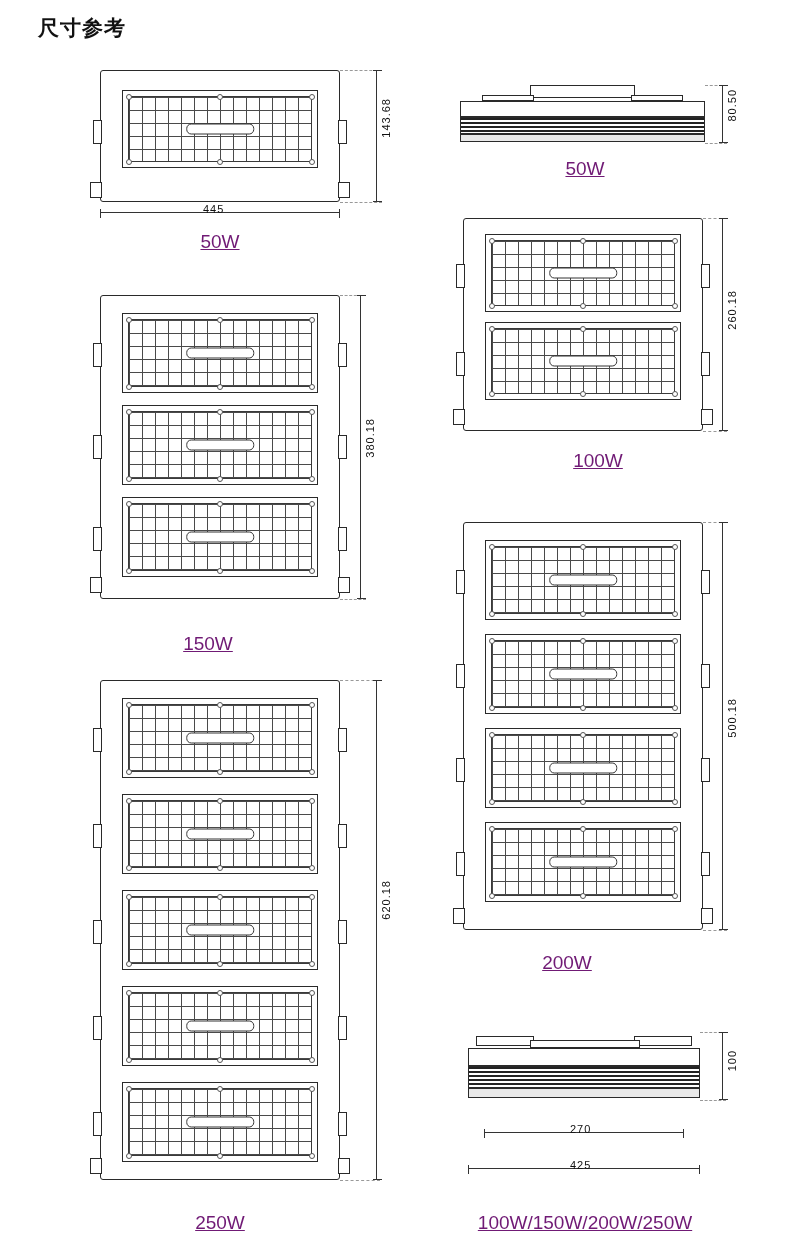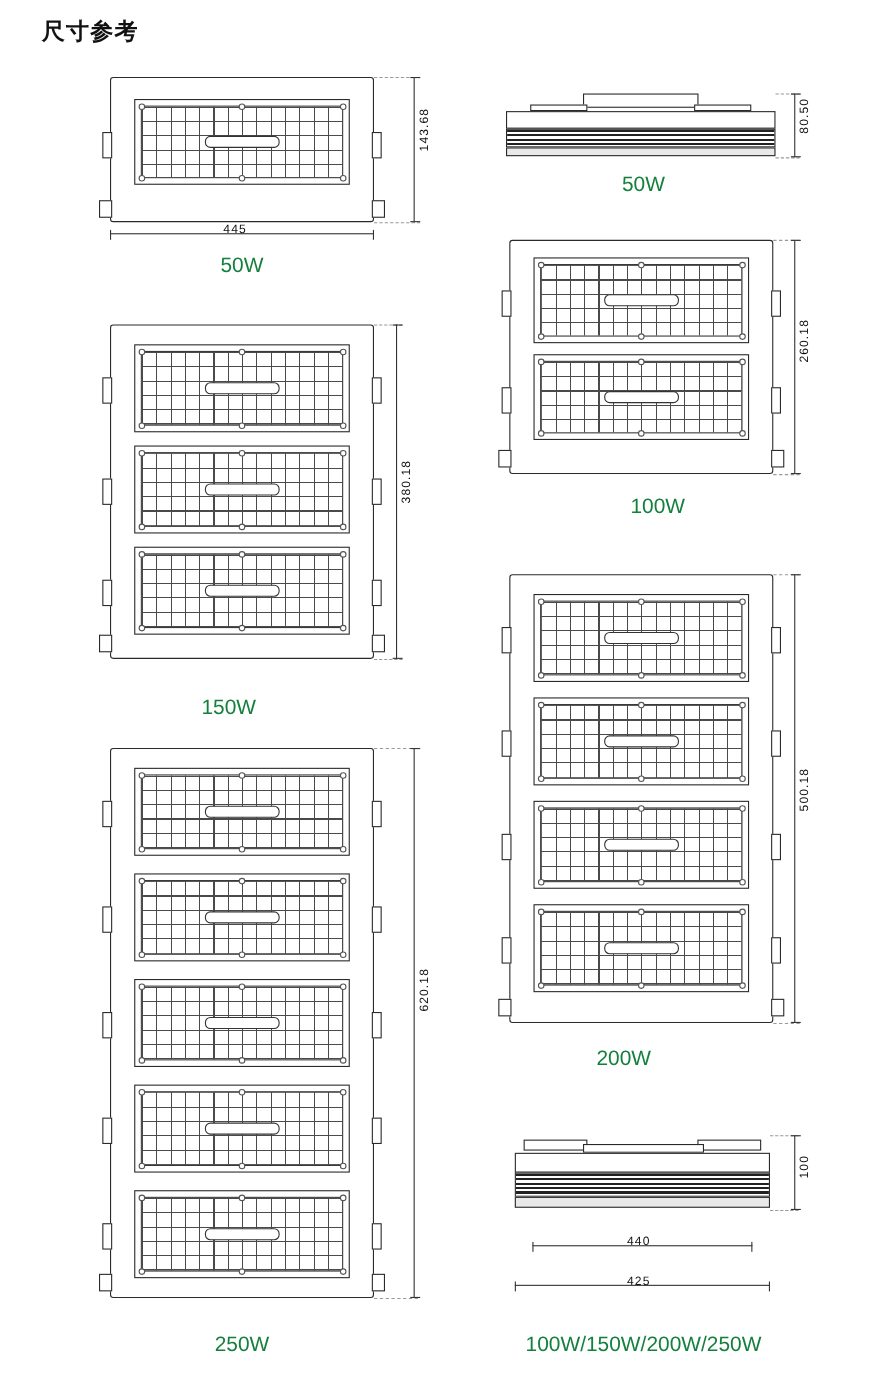--- a/index.html
+++ b/index.html
@@ -145,23 +145,24 @@
   .dim-label-h{
     position:absolute;
     font-size:11px;
     letter-spacing:1px;
     color:#111;
     white-space:nowrap;
   }
   .caption{
     position:absolute;
     font-size:19px;
-    color:#15803d;
+    color:#701a75;
     white-space:nowrap;
     text-align:center;
+    text-decoration:underline;
   }
 </style>
 </head>
 <body>
 
 <div class="page-title">尺寸参考</div>
 
 <div class="fixture" style="left:100px;top:70px;width:240px;height:132px;">
   <div class="body-outline"></div>
   <div class="module" style="left:22px;top:20px;right:22px;height:78px;">
@@ -435,16 +436,16 @@
   <div class="sv-body" style="top:16px;height:18px;"></div>
   <div class="sv-fins" style="top:34px;height:22px;"></div>
   <div class="sv-lens" style="top:56px;height:10px;"></div>
 </div>
 <div class="ext" style="left:700px;top:1032px;width:26px"></div>
 <div class="ext" style="left:700px;top:1100px;width:26px"></div>
 <div class="dim-v" style="left:722px;top:1032px;height:68px"></div>
 <div class="dim-label-v" style="left:726px;top:1050px">100</div>
 
 <div class="dim-h" style="left:484px;top:1132px;width:200px"></div>
-<div class="dim-label-h" style="left:570px;top:1123px">440</div>
+<div class="dim-label-h" style="left:570px;top:1123px">270</div>
 <div class="dim-h" style="left:468px;top:1168px;width:232px"></div>
 <div class="dim-label-h" style="left:570px;top:1159px">425</div>
 <div class="caption" style="left:440px;top:1212px;width:290px">100W/150W/200W/250W</div>
 
 </body></html>

